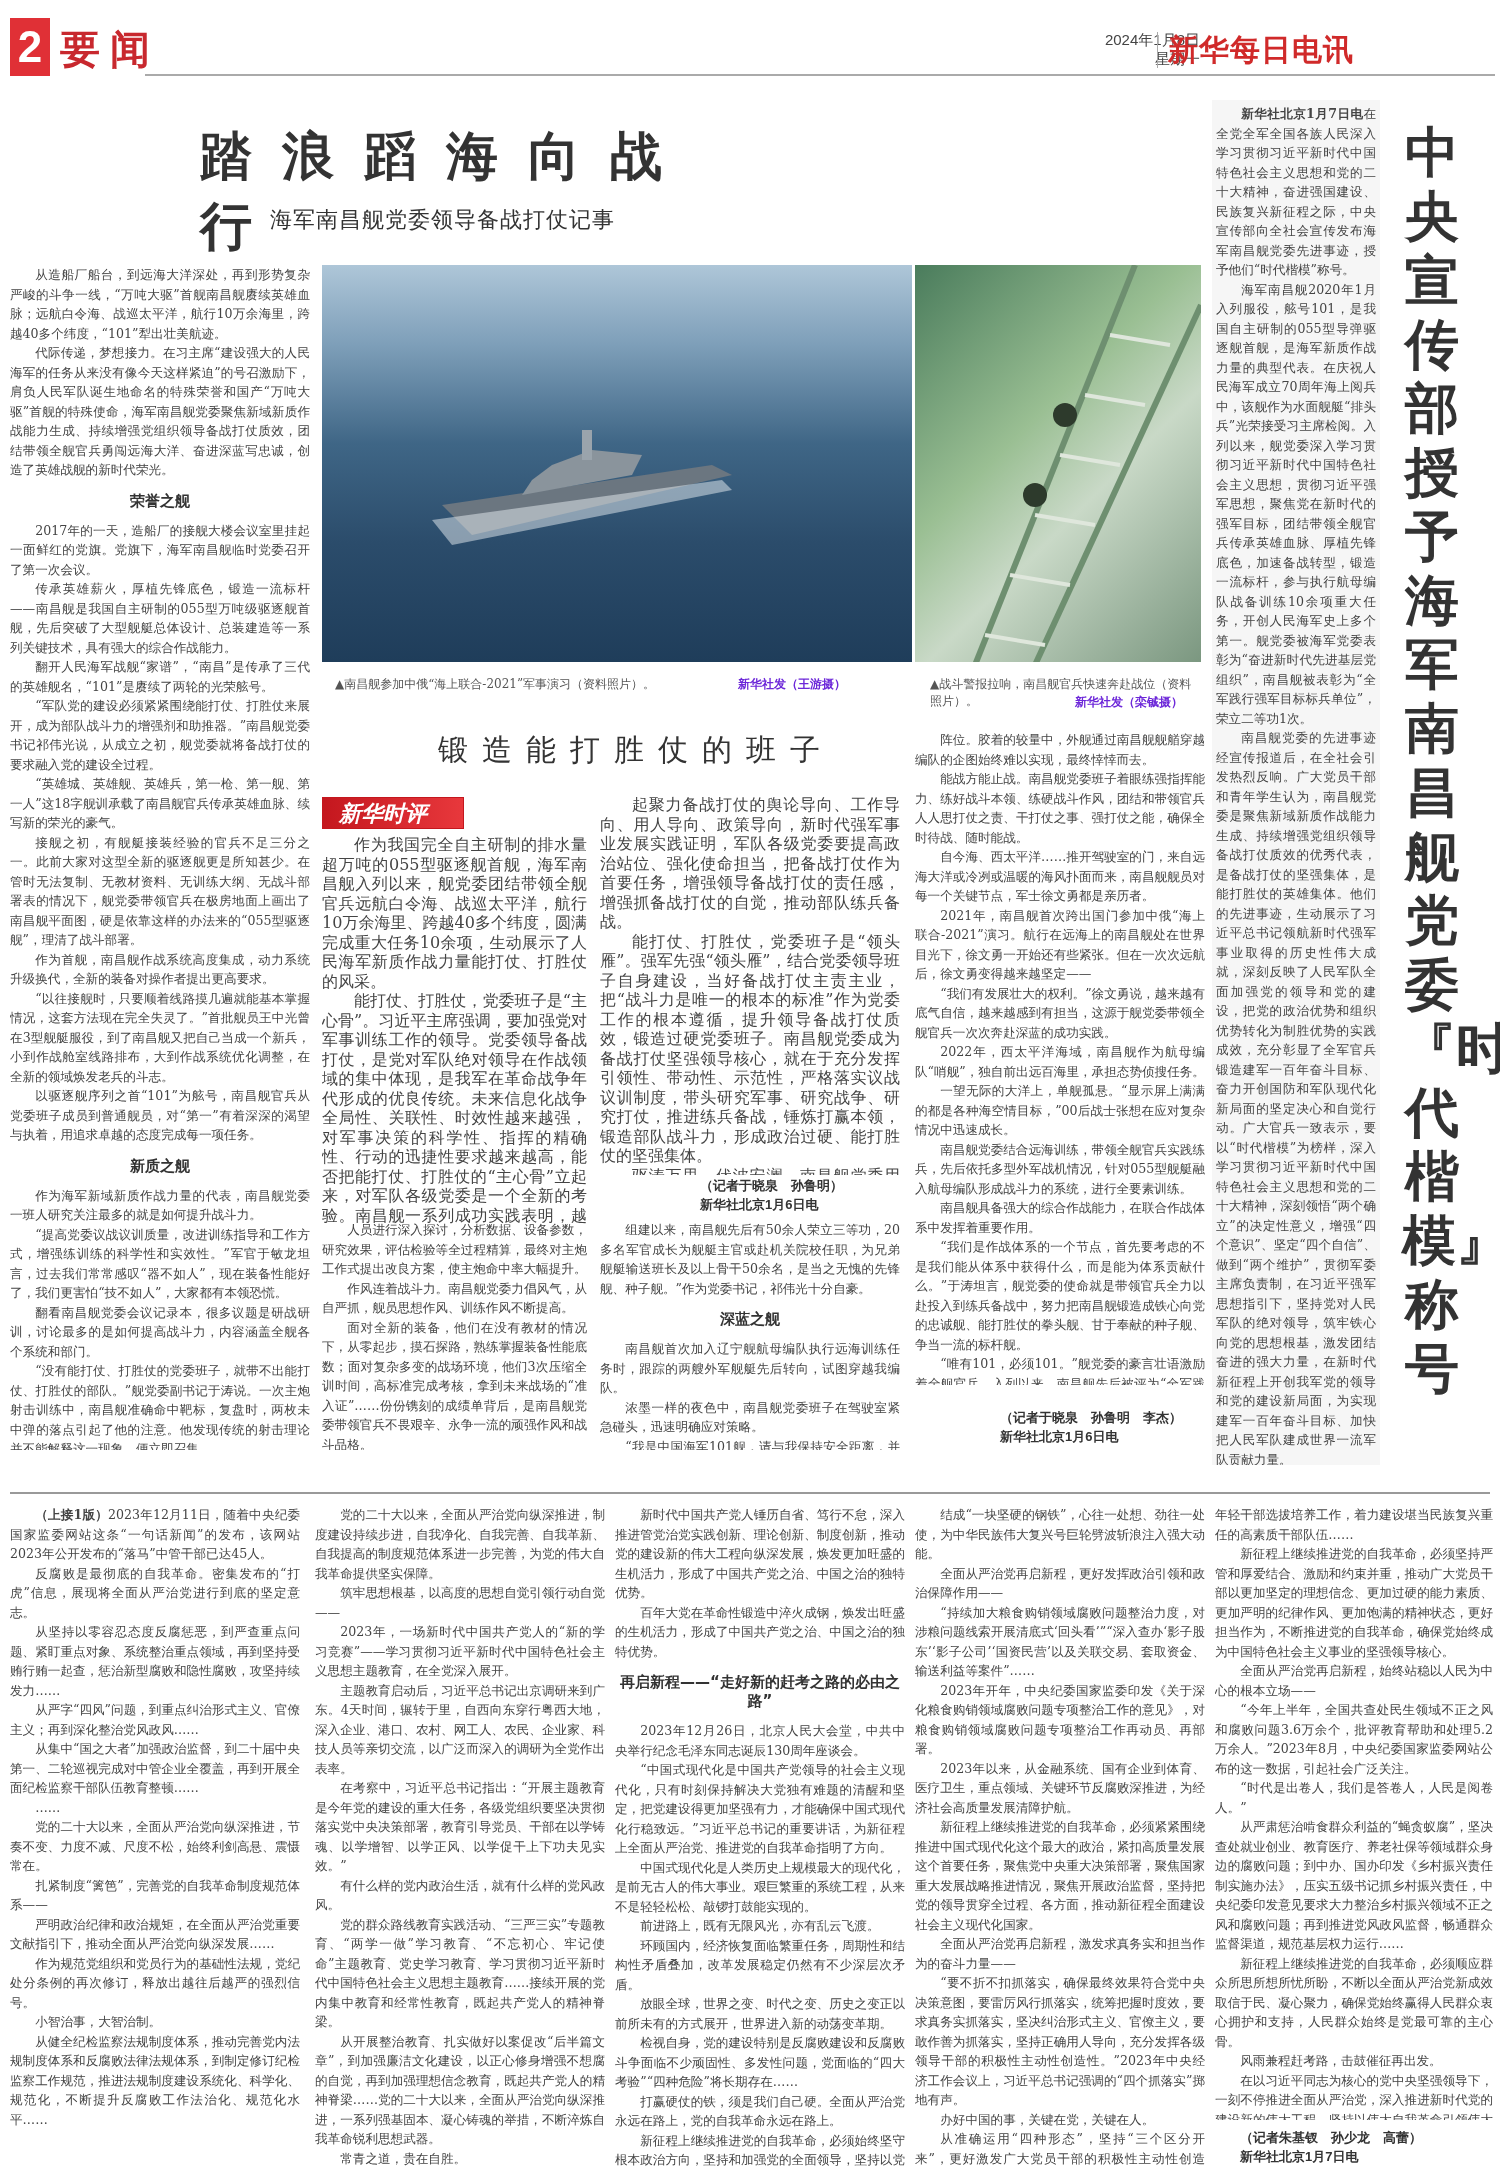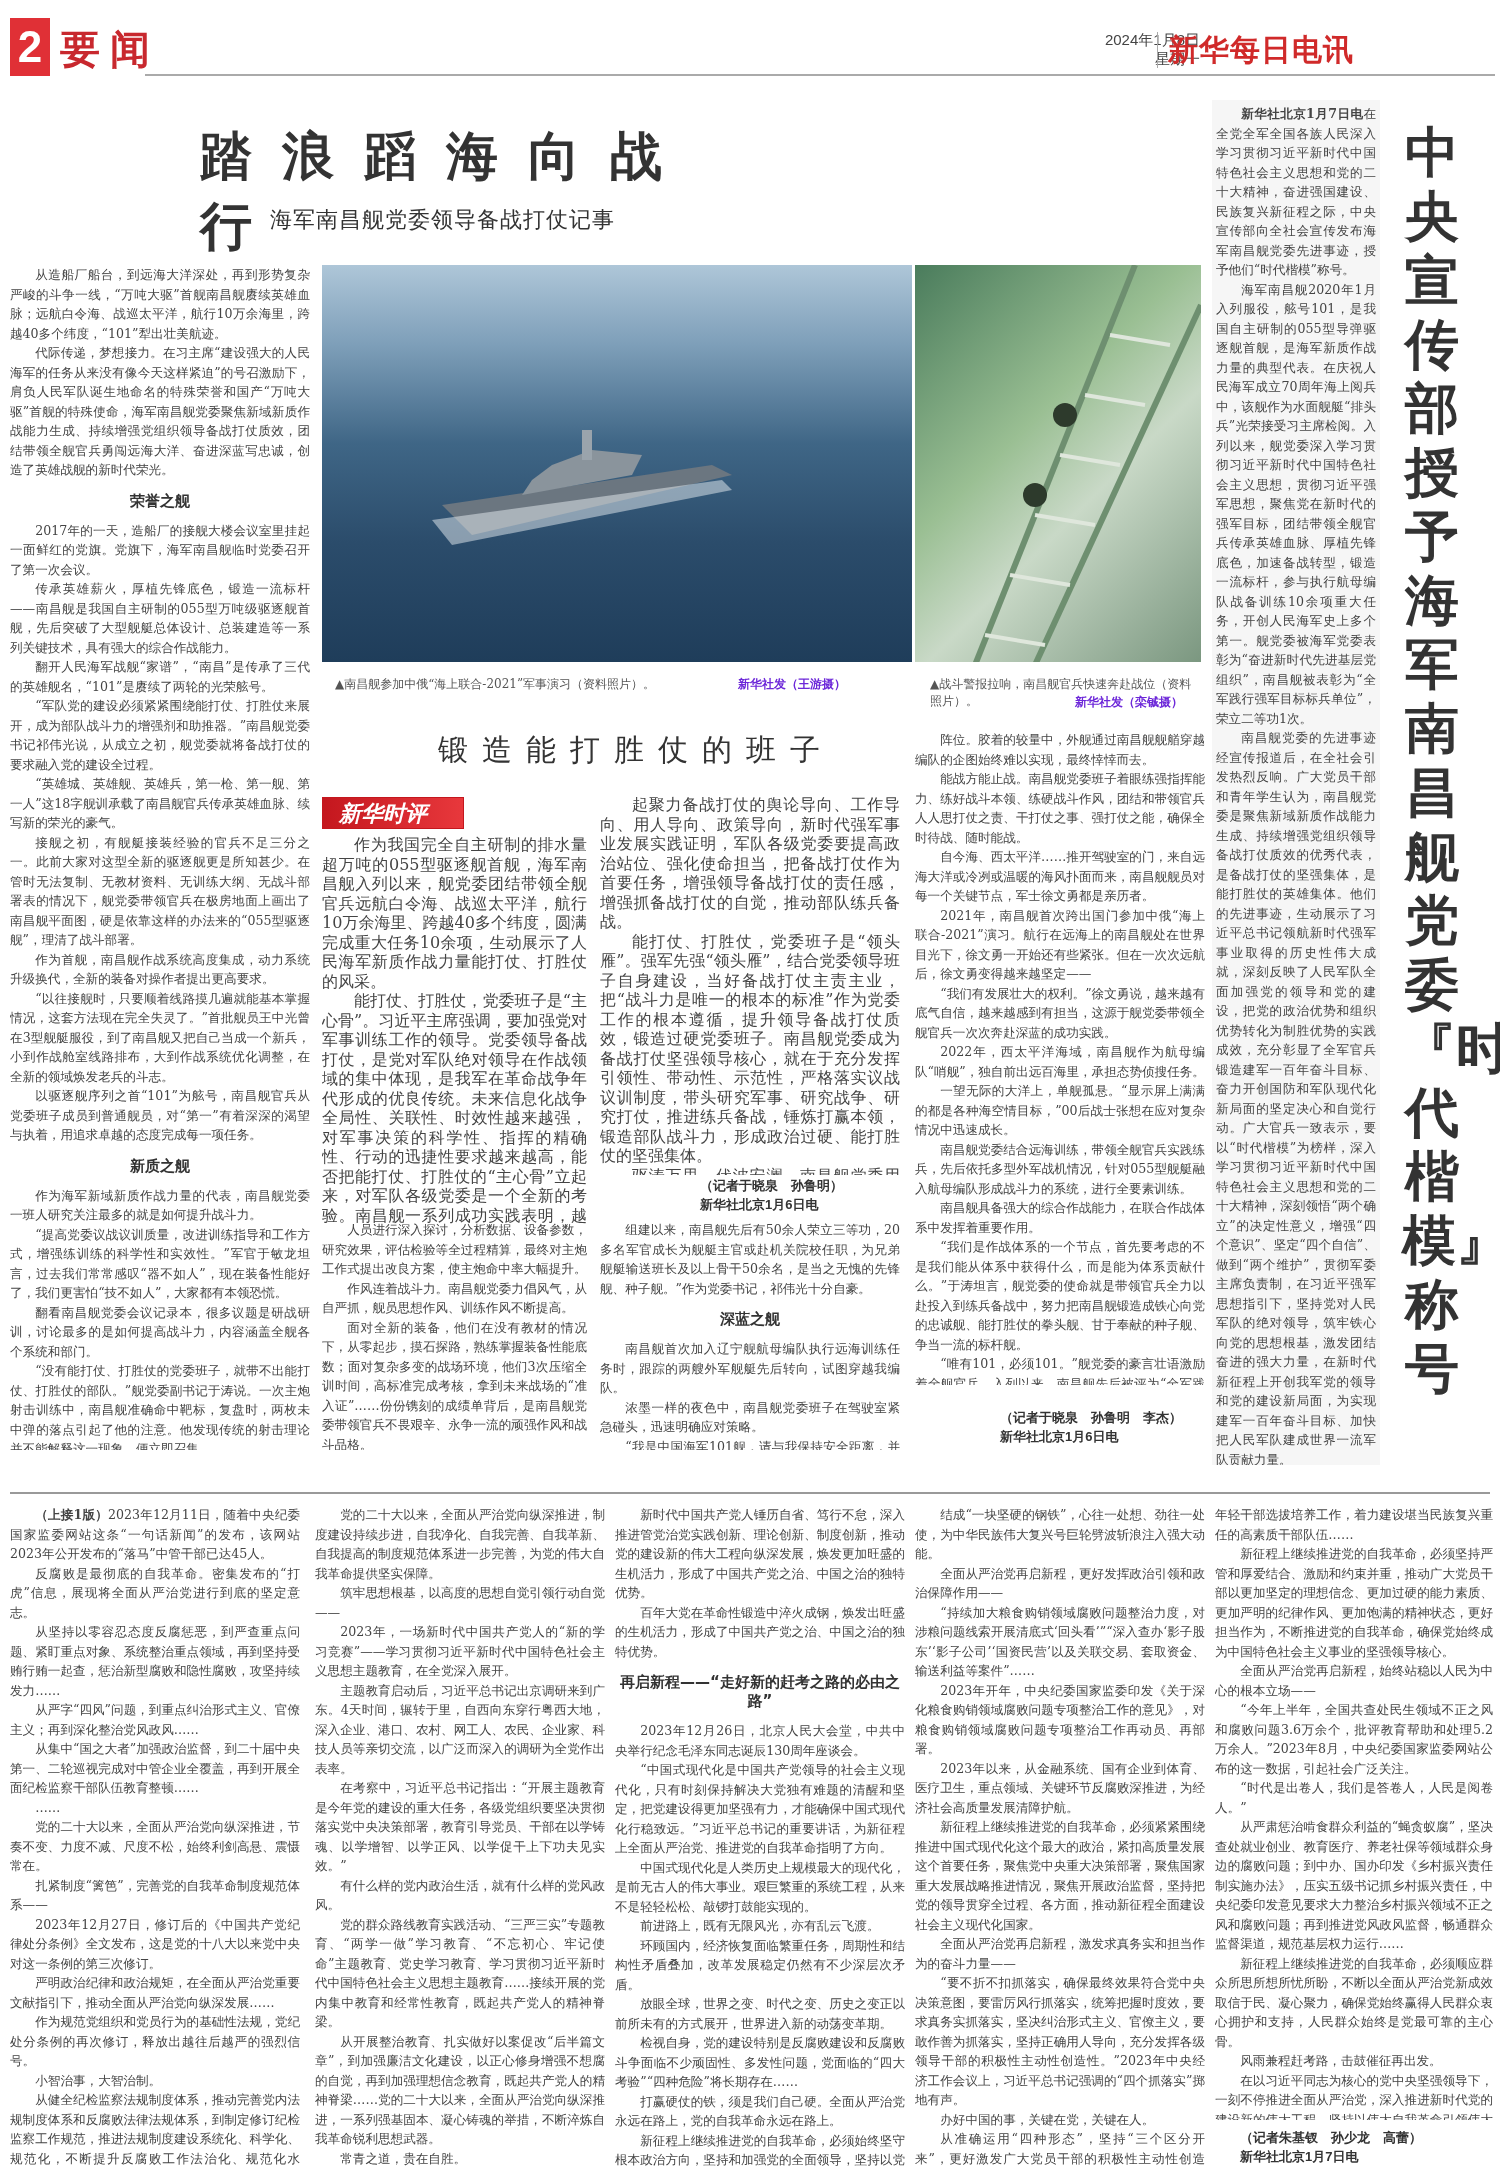--- a/index.html
+++ b/index.html
@@ -161,21 +161,20 @@
 
 <div class="abs col" style="left:10px;top:1505px;width:290px;height:665px">
   <p><b>（上接1版）</b><span>2023年12月11日，随着中央纪委国家监委网站这条“一句话新闻”的发布，该网站2023年公开发布的“落马”中管干部已达45人。</span></p>
   <p>反腐败是最彻底的自我革命。密集发布的“打虎”信息，展现将全面从严治党进行到底的坚定意志。</p>
   <p>从坚持以零容忍态度反腐惩恶，到严查重点问题、紧盯重点对象、系统整治重点领域，再到坚持受贿行贿一起查，惩治新型腐败和隐性腐败，攻坚持续发力……</p>
   <p>从严字“四风”问题，到重点纠治形式主义、官僚主义；再到深化整治党风政风……</p>
   <p>从集中“国之大者”加强政治监督，到二十届中央第一、二轮巡视完成对中管企业全覆盖，再到开展全面纪检监察干部队伍教育整顿……</p>
   <p>……</p>
   <p>党的二十大以来，全面从严治党向纵深推进，节奏不变、力度不减、尺度不松，始终利剑高悬、震慑常在。</p>
   <p>扎紧制度“篱笆”，完善党的自我革命制度规范体系——</p>
-  <p>2023年12月27日，修订后的《中国共产党纪律处分条例》全文发布，这是党的十八大以来党中央对这一条例的第三次修订。</p>
   <p>严明政治纪律和政治规矩，在全面从严治党重要文献指引下，推动全面从严治党向纵深发展……</p>
   <p>作为规范党组织和党员行为的基础性法规，党纪处分条例的再次修订，释放出越往后越严的强烈信号。</p>
   <p>小智治事，大智治制。</p>
   <p>从健全纪检监察法规制度体系，推动完善党内法规制度体系和反腐败法律法规体系，到制定修订纪检监察工作规范，推进法规制度建设系统化、科学化、规范化，不断提升反腐败工作法治化、规范化水平……</p>
 </div>
 <div class="abs col" style="left:315px;top:1505px;width:290px;height:665px">
   <p>党的二十大以来，全面从严治党向纵深推进，制度建设持续步进，自我净化、自我完善、自我革新、自我提高的制度规范体系进一步完善，为党的伟大自我革命提供坚实保障。</p>
   <p>筑牢思想根基，以高度的思想自觉引领行动自觉——</p>
   <p>2023年，一场新时代中国共产党人的“新的学习竞赛”——学习贯彻习近平新时代中国特色社会主义思想主题教育，在全党深入展开。</p>
   <p>主题教育启动后，习近平总书记出京调研来到广东。4天时间，辗转于里，自西向东穿行粤西大地，深入企业、港口、农村、网工人、农民、企业家、科技人员等亲切交流，以广泛而深入的调研为全党作出表率。</p>

